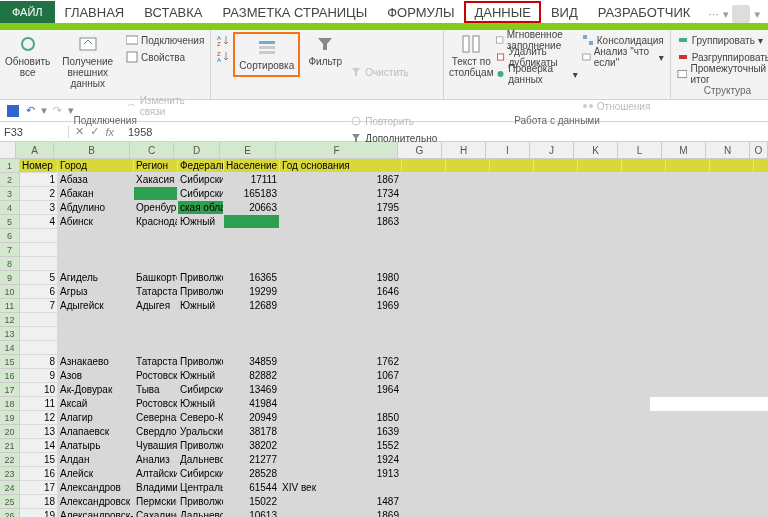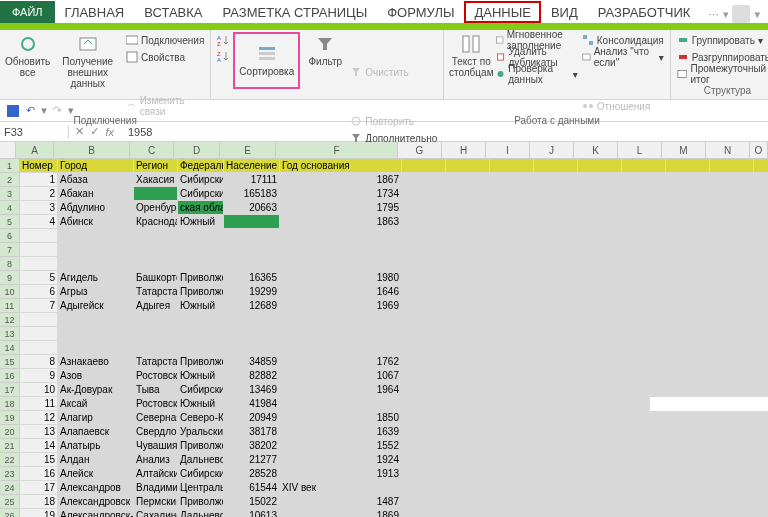--- a/index.html
+++ b/index.html
@@ -13,21 +13,21 @@
 .ribbon-content { display: flex; height: 70px; background: #f3f3f3; border-bottom: 1px solid #d4d4d4; }
 .group { border-right: 1px solid #d4d4d4; padding: 2px 6px; display: flex; flex-direction: column; }
 .group-body { flex: 1; display: flex; align-items: flex-start; gap: 4px; }
 .group-label { text-align: center; font-size: 10px; color: #666; padding: 1px 0; }
 .big-btn { display: flex; flex-direction: column; align-items: center; justify-content: flex-start; padding: 2px 4px; cursor: pointer; min-width: 42px; }
 .big-btn .icn { width: 20px; height: 20px; margin-bottom: 2px; }
 .big-btn span { font-size: 10px; color: #444; text-align: center; line-height: 11px; }
 .small-btn { display: flex; align-items: center; gap: 3px; font-size: 10px; color: #444; cursor: pointer; height: 16px; }
 .small-btn .icn { width: 12px; height: 12px; }
 .col-btns { display: flex; flex-direction: column; gap: 1px; }
-.sort-btn { border: 2px solid #ec4899; padding: 10px 4px; }
+.sort-btn { border: 2px solid #f97316; padding: 4px 4px; }
 .disabled { color: #bbb; margin-top: 32px; }
 .qat { height: 22px; display: flex; align-items: center; gap: 6px; padding: 0 6px; border-bottom: 1px solid #d4d4d4; background: #fff; }
 .qat .icn { width: 14px; height: 14px; }
 .formula-bar { height: 20px; display: flex; align-items: center; border-bottom: 1px solid #d4d4d4; background: #fff; }
 .name-box { width: 69px; border-right: 1px solid #d4d4d4; padding: 0 4px; font-size: 11px; color: #444; }
 .fx-area { display: flex; align-items: center; gap: 6px; padding: 0 6px; color: #888; font-size: 11px; }
 .fx-label { font-style: italic; }
 .formula-val { color: #444; padding-left: 8px; }
 .corner { width: 20px; height: 17px; background: #f0f0f0; border-right: 1px solid #ccc; border-bottom: 1px solid #ccc; }
 .col-headers { display: flex; height: 17px; }

